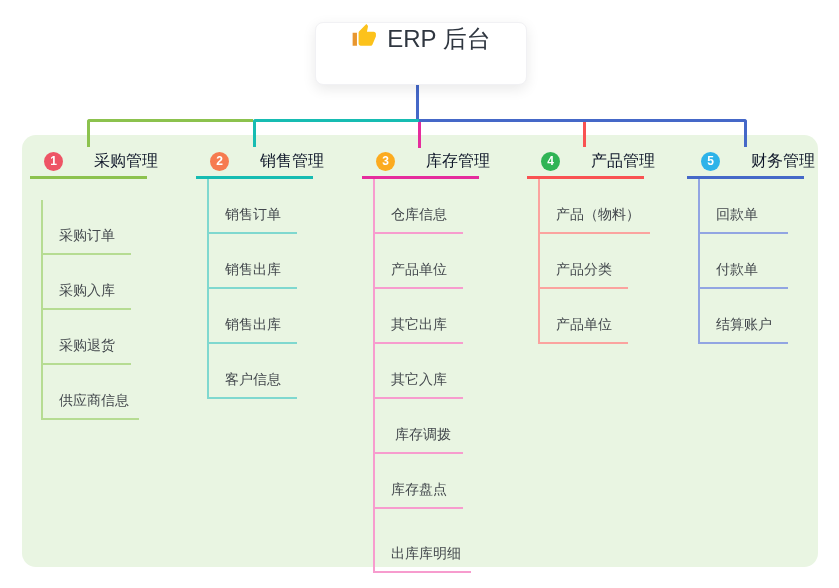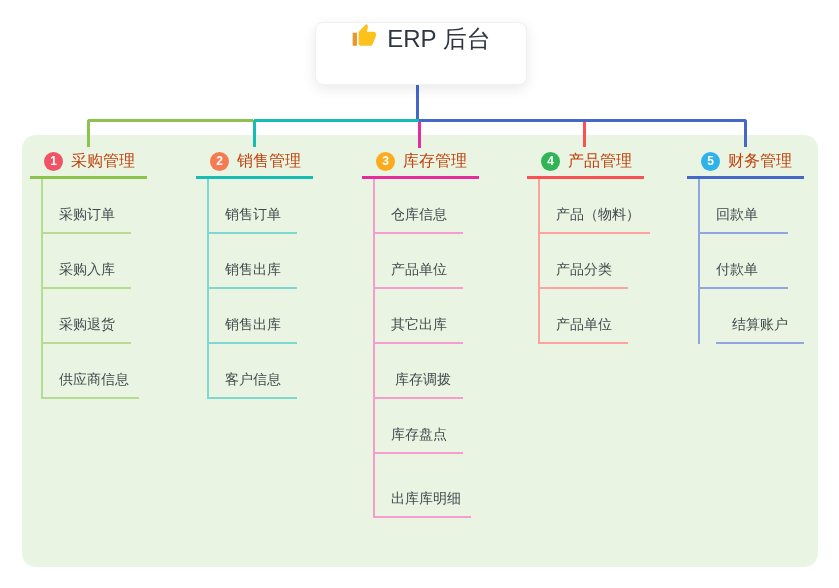--- a/index.html
+++ b/index.html
@@ -24,21 +24,21 @@
   .branch-title {
     height: 33px; width: 117px; box-sizing: border-box;
     display: flex; align-items: center; gap: 8px; padding-left: 14px;
     border-bottom: 3px solid #999;
   }
   .badge {
     width: 19px; height: 19px; flex: 0 0 19px; border-radius: 50%;
     color: #fff; font-size: 12px; font-weight: bold;
     display: flex; align-items: center; justify-content: center;
   }
-  .branch-label { font-size: 16px; color: #c2410c; white-space: nowrap; }
+  .branch-label { font-size: 16px; color: #0f172a; white-space: nowrap; margin-left: 23px; }
   .children { margin-left: 11px; border-left: 2px solid #ccc; width: max-content; }
   .child {
     height: 55px; box-sizing: border-box; width: max-content; min-width: 88px;
     display: flex; align-items: flex-end;
     padding: 0 10px 8px 16px;
     border-bottom: 2px solid #ccc;
     font-size: 14px; color: #43484d; white-space: nowrap;
   }
 </style>
 </head>
@@ -60,21 +60,21 @@
       <path fill="#fcc21b" d="M23 10c0-1.1-.9-2-2-2h-6.31l.95-4.57.03-.32c0-.41-.17-.79-.44-1.06L14.17 1 7.59 7.59C7.22 7.95 7 8.45 7 9v10c0 1.1.9 2 2 2h9c.83 0 1.54-.5 1.84-1.22l3.02-7.05c.09-.23.14-.47.14-.73v-2z"></path>
     </svg>
     <span class="root-label">ERP 后台</span>
   </div>
   <div id="branches">
       <div class="branch" style="left: 30px;">
         <div class="branch-title" style="border-bottom-color: rgb(140, 194, 78);">
           <span class="badge" style="background: rgb(238, 84, 101);">1</span>
           <span class="branch-label">采购管理</span>
         </div>
-        <div class="children" style="border-left-color: rgb(182, 220, 146);">
+        <div class="children" style="border-left-color: rgb(182, 220, 146); margin-top: 21px;">
           <div class="child" style="border-bottom-color: rgb(182, 220, 146);">采购订单</div>
           <div class="child" style="border-bottom-color: rgb(182, 220, 146);">采购入库</div>
           <div class="child" style="border-bottom-color: rgb(182, 220, 146);">采购退货</div>
           <div class="child" style="border-bottom-color: rgb(182, 220, 146);">供应商信息</div>
         </div>
       </div>
       <div class="branch" style="left: 196px;">
         <div class="branch-title" style="border-bottom-color: rgb(23, 188, 178);">
           <span class="badge" style="background: rgb(246, 123, 80);">2</span>
           <span class="branch-label">销售管理</span>
@@ -88,20 +88,21 @@
       </div>
       <div class="branch" style="left: 362px;">
         <div class="branch-title" style="border-bottom-color: rgb(229, 44, 157);">
           <span class="badge" style="background: rgb(252, 171, 31);">3</span>
           <span class="branch-label">库存管理</span>
         </div>
         <div class="children" style="border-left-color: rgb(247, 156, 206);">
           <div class="child" style="border-bottom-color: rgb(247, 156, 206);">仓库信息</div>
           <div class="child" style="border-bottom-color: rgb(247, 156, 206);">产品单位</div>
           <div class="child" style="border-bottom-color: rgb(247, 156, 206);">其它出库</div>
+          <div class="child" style="border-bottom-color: rgb(247, 156, 206);">其它入库</div>
           <div class="child" style="border-bottom-color: rgb(247, 156, 206); padding-left: 20px;">库存调拨</div>
           <div class="child" style="border-bottom-color: rgb(247, 156, 206);">库存盘点</div>
           <div class="child" style="border-bottom-color: rgb(247, 156, 206); margin-top: 9px;">出库库明细</div>
         </div>
       </div>
       <div class="branch" style="left: 527px;">
         <div class="branch-title" style="border-bottom-color: rgb(249, 82, 82);">
           <span class="badge" style="background: rgb(48, 180, 85);">4</span>
           <span class="branch-label">产品管理</span>
         </div>
@@ -112,17 +113,17 @@
         </div>
       </div>
       <div class="branch" style="left: 687px;">
         <div class="branch-title" style="border-bottom-color: rgb(69, 104, 200);">
           <span class="badge" style="background: rgb(45, 179, 233);">5</span>
           <span class="branch-label">财务管理</span>
         </div>
         <div class="children" style="border-left-color: rgb(146, 165, 226);">
           <div class="child" style="border-bottom-color: rgb(146, 165, 226);">回款单</div>
           <div class="child" style="border-bottom-color: rgb(146, 165, 226);">付款单</div>
-          <div class="child" style="border-bottom-color: rgb(146, 165, 226); margin-left: 16px;">结算账户</div>
+          <div class="child" style="border-bottom-color: rgb(146, 165, 226);">结算账户</div>
         </div>
       </div>
     </div>
 </div>
 
 </body></html>

